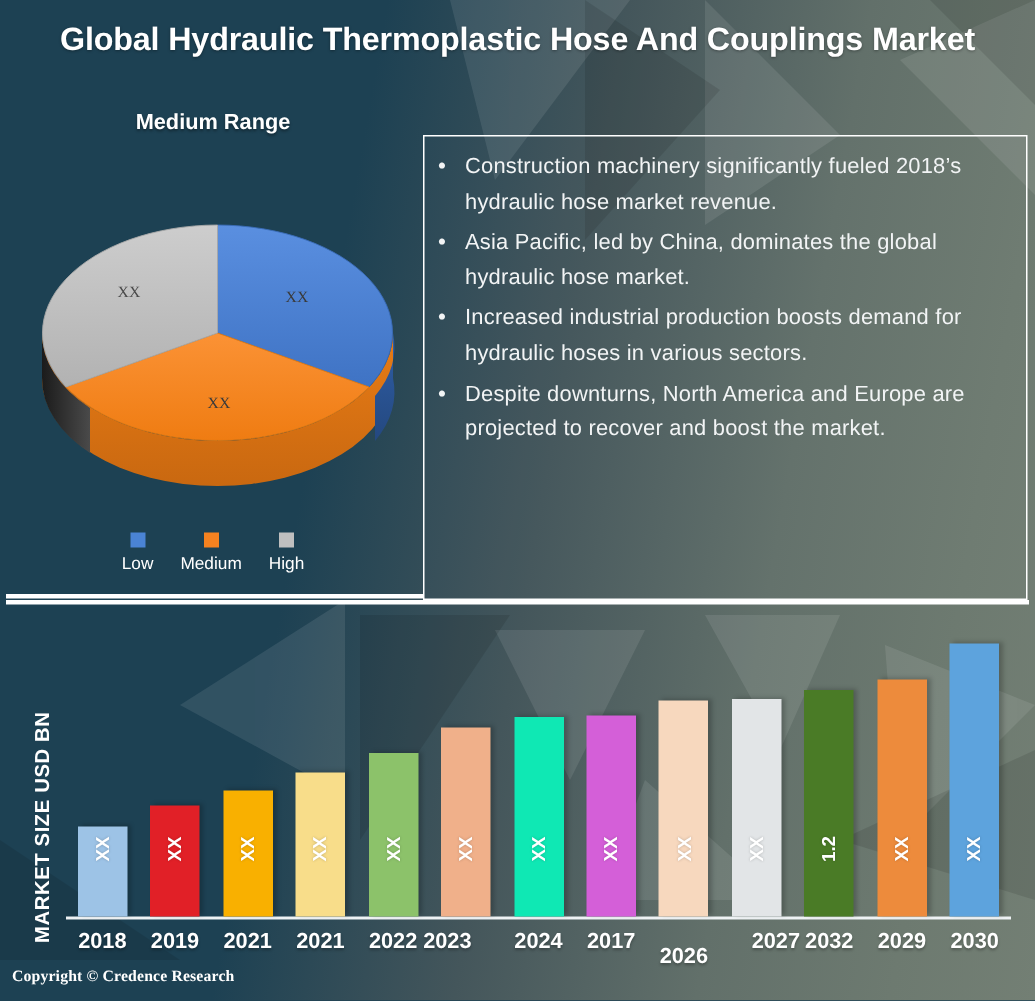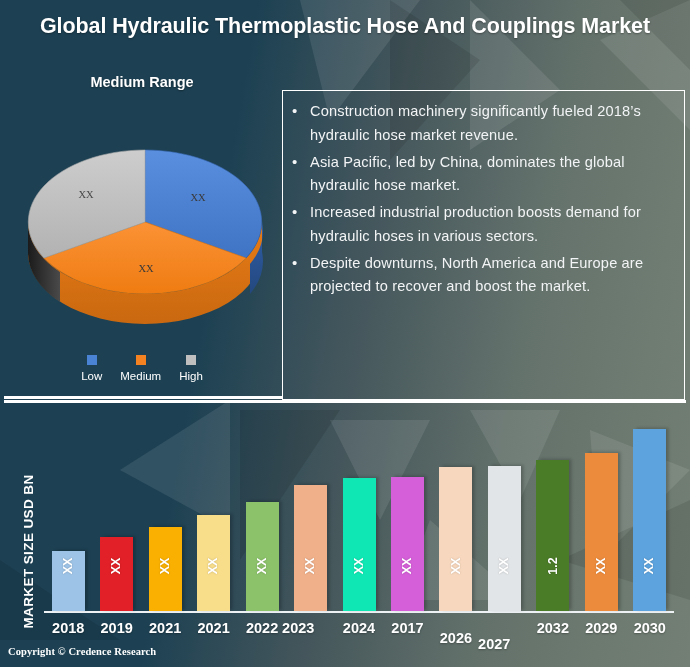--- a/index.html
+++ b/index.html
@@ -313,21 +313,21 @@
 
     <div class="x-label" style="left: 0px; width: 48.4615px;">2018</div>
         <div class="x-label" style="left: 48.4615px; width: 48.4615px;">2019</div>
         <div class="x-label" style="left: 96.9231px; width: 48.4615px;">2021</div>
         <div class="x-label" style="left: 145.385px; width: 48.4615px;">2021</div>
         <div class="x-label" style="left: 193.846px; width: 48.4615px;">2022</div>
         <div class="x-label" style="left: 230px; width: 48.4615px;">2023</div>
         <div class="x-label" style="left: 290.769px; width: 48.4615px;">2024</div>
         <div class="x-label" style="left: 339.231px; width: 48.4615px;">2017</div>
         <div class="x-label" style="left: 387.692px; width: 48.4615px; margin-top: 10px;">2026</div>
-        <div class="x-label" style="left: 426px; width: 48.4615px; margin-top: 16px;">2027</div>
+        <div class="x-label" style="left: 449px; width: 48.4615px;">2027</div>
         <div class="x-label" style="left: 484.615px; width: 48.4615px;">2032</div>
         <div class="x-label" style="left: 533.077px; width: 48.4615px;">2029</div>
         <div class="x-label" style="left: 581.538px; width: 48.4615px;">2030</div>
       </div>
   </div>
 
   <div class="copyright">Copyright © Credence Research</div>
 </div>
 
 </body></html>

